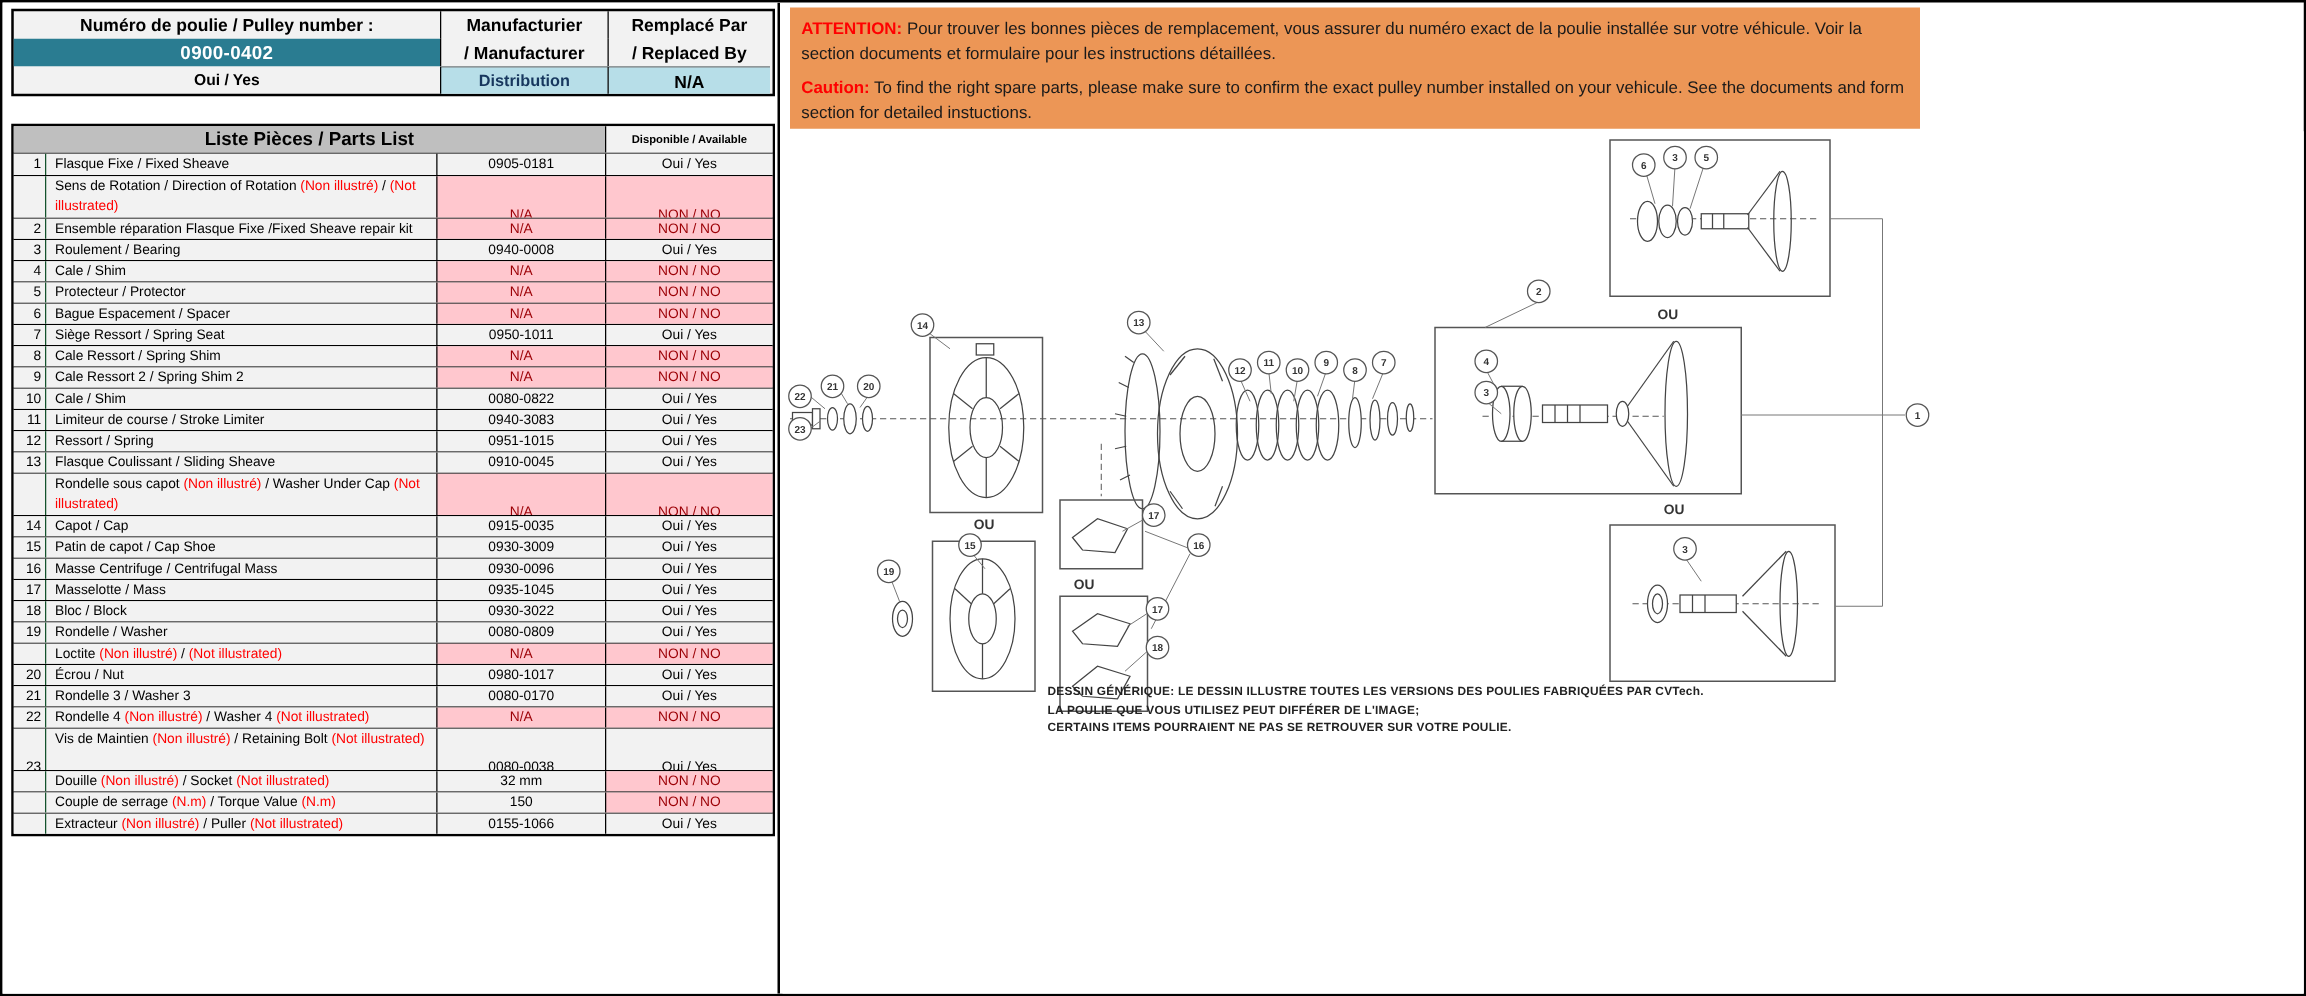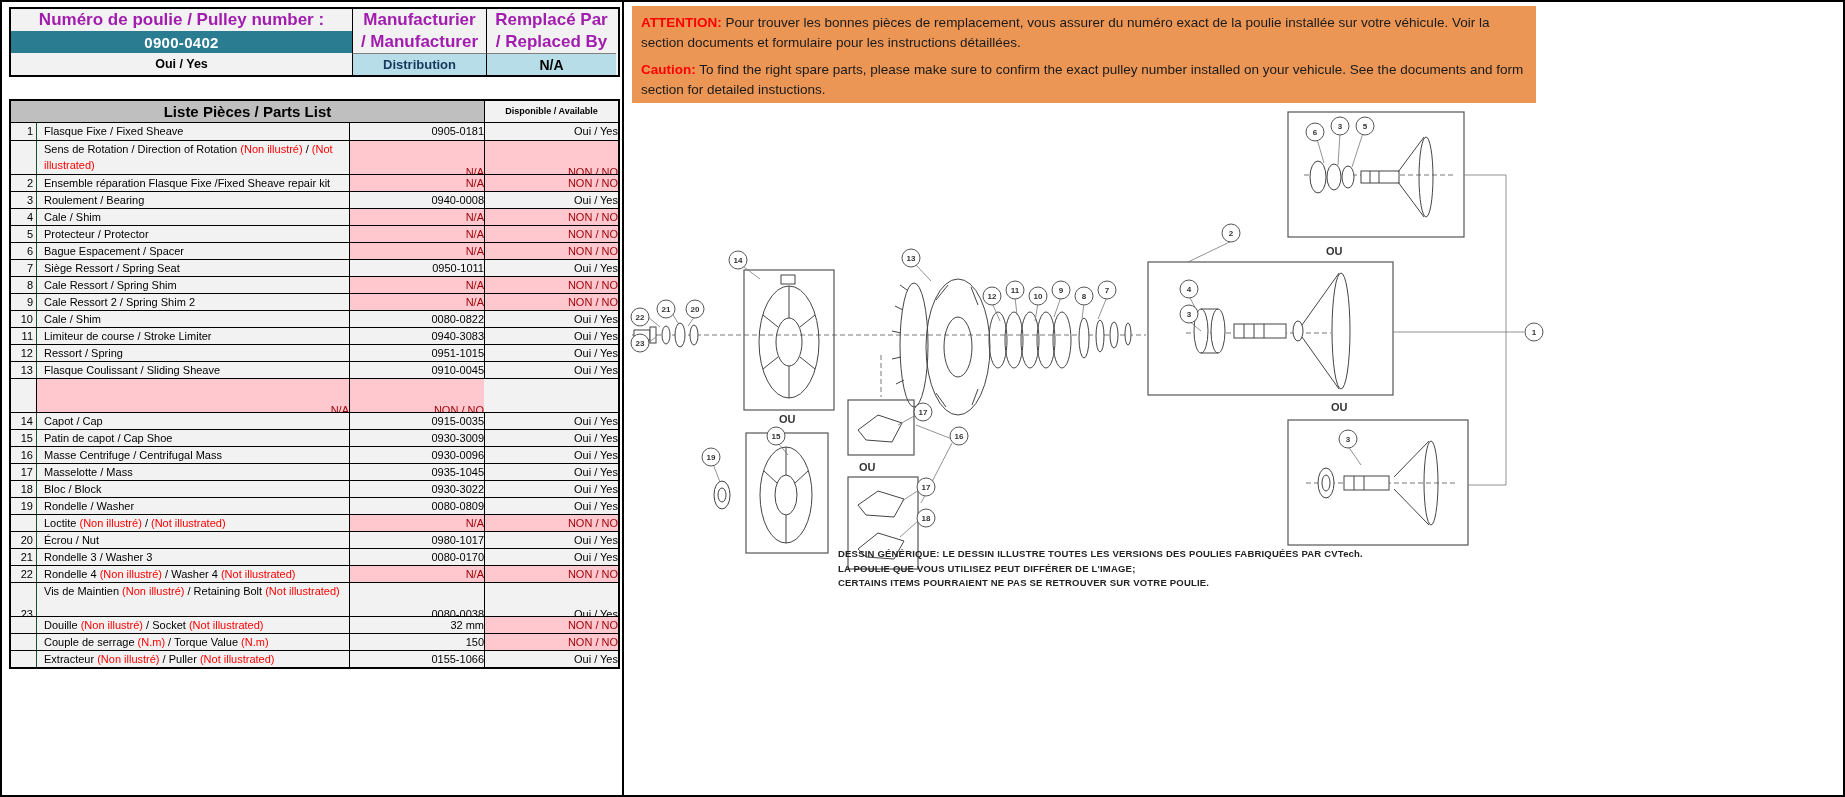--- a/index.html
+++ b/index.html
@@ -10,41 +10,41 @@
   body{background:#888;font-family:"Liberation Sans",sans-serif;}
   .page{position:relative;width:1845px;height:797px;background:#fff;border:2px solid #000;overflow:hidden;}
 
   
   .left{position:absolute;left:0;top:0;width:622px;height:793px;background:#fff;}
   .divider{position:absolute;left:620px;top:0;width:2px;height:793px;background:#000;}
 
   .hdr{position:absolute;left:7px;top:5px;width:611px;border:2px solid #000;display:grid;
        grid-template-columns:341px 134px 130px;grid-template-rows:22px 22px 22px;background:var(--row-bg);}
   .hdr div{display:flex;align-items:center;justify-content:center;font-weight:bold;}
-  .hdr .lab{font-size:17px;color:#a21caf;}
+  .hdr .lab{font-size:14px;color:#000000;}
   .hdr .c2,.hdr .c3{border-left:1.5px solid #000;}
   .hdr .pulley-num{grid-column:1;background:var(--teal);color:#fff;font-size:15px;letter-spacing:.3px;}
   .hdr .yes{font-size:12.5px;}
   .hdr .val-blue{background:var(--light-blue);border-top:1px solid #7f7f7f;}
   .hdr .manu-val{font-size:13px;color:#17375E;}
   .hdr .repl-val{font-size:14px;color:#000;}
 
   .parts{position:absolute;left:7px;top:97px;width:611px;border:2px solid #000;background:var(--row-bg);}
   .ptitle-row{display:grid;grid-template-columns:473px 134px;border-bottom:1.5px solid #000;}
   .ptitle{background:var(--gray-header);font-weight:bold;font-size:15px;text-align:center;line-height:21px;height:21px;}
   .pavail-h{font-weight:bold;font-size:9px;text-align:center;line-height:21px;border-left:1.5px solid #000;background:var(--row-bg);}
   .prow{display:grid;grid-template-columns:25px 313px 135px 134px;border-top:1px solid #000;height:17px;}
   .prow:first-of-type{border-top:none;}
   .prow.tall{height:34px;}
   .pc{font-size:11px;overflow:hidden;background:var(--row-bg);}
   .pc.num{text-align:right;padding-right:3px;line-height:16px;}
   .prow.tall .pc.num{line-height:62px;}
   .pc.desc{border-left:1px solid #14532d;padding-left:7px;line-height:16px;}
   .pc.desc .red{color:var(--red);margin-top:32px;}
-  .pc.part,.pc.avail{border-left:1px solid #000;text-align:right;line-height:16px;}
+  .pc.part,.pc.avail{border-left:1px solid #000;text-align:center;line-height:16px;}
   .prow.tall .pc.part,.prow.tall .pc.avail{line-height:62px;}
   .pc.pink{background:var(--pink);color:var(--dark-red);}
 
   
   .notice{position:absolute;left:630px;top:4px;width:904px;height:97px;background:var(--orange);
           padding:7px 9px 0 9px;font-size:13.5px;color:#1a1a1a;line-height:1.48;}
   .notice p{margin-bottom:7px;}
   .notice .rlab{color:var(--red);font-weight:bold;}
 
   
@@ -166,20 +166,21 @@
             <div class="pc avail">Oui / Yes</div>
           </div>
           <div class="prow">
             <div class="pc num">13</div>
             <div class="pc desc"><span>Flasque Coulissant / Sliding Sheave</span></div>
             <div class="pc part">0910-0045</div>
             <div class="pc avail">Oui / Yes</div>
           </div>
           <div class="prow tall">
             <div class="pc num"></div>
+            <div class="pc desc"><span>Rondelle sous capot </span><span class="red">(Non illustré)</span><span> / </span><span>Washer Under Cap </span><span class="red">(Not illustrated)</span></div>
             <div class="pc part pink">N/A</div>
             <div class="pc avail pink">NON / NO</div>
           </div>
           <div class="prow">
             <div class="pc num">14</div>
             <div class="pc desc"><span>Capot / Cap</span></div>
             <div class="pc part">0915-0035</div>
             <div class="pc avail">Oui / Yes</div>
           </div>
           <div class="prow">

